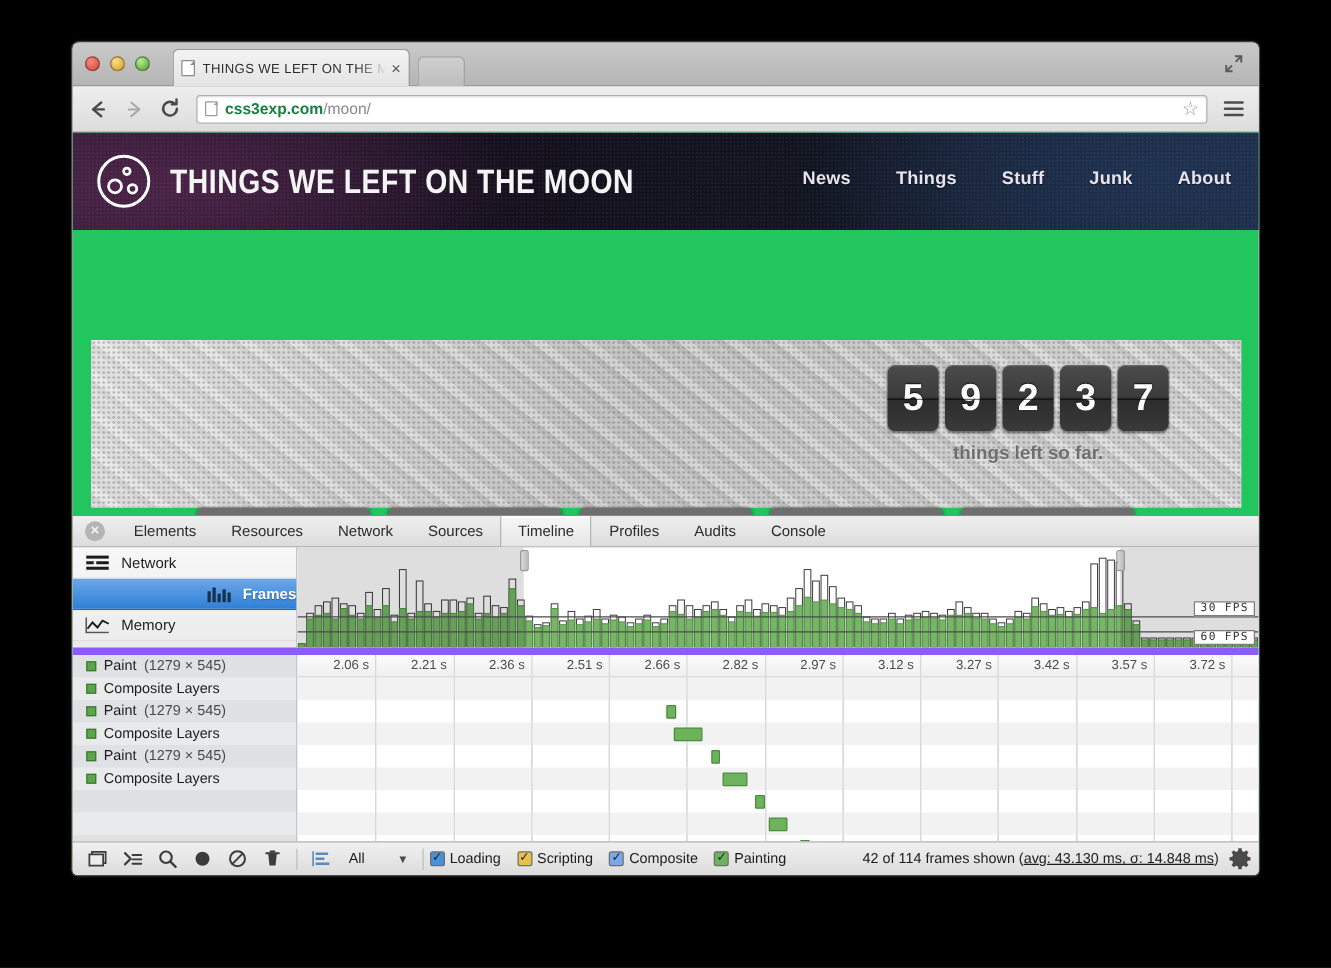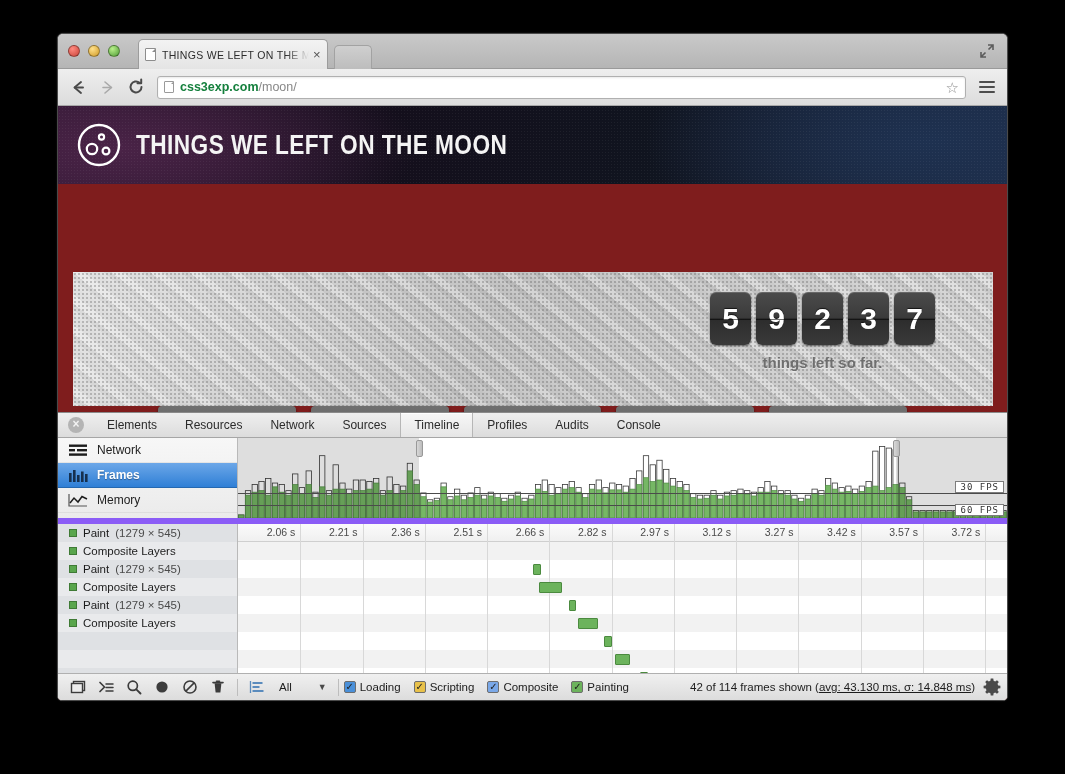--- a/index.html
+++ b/index.html
@@ -119,21 +119,21 @@
   #urltext b { color: #15803d; font-weight: 700; }
   #star { flex: 0 0 auto; color: #909090; font-size: 15px; line-height: 1; }
   #menubtn { width: 20px; display: flex; flex-direction: column; gap: 3px; padding: 0 2px; }
   #menubtn span { display:block; height: 2px; background: #4d4d4d; border-radius:1px; }
 
   
   #viewport {
     position: relative;
     height: 594px;
     overflow: hidden;
-    background: #7f1d1d;
+    background: #22c55e;
   }
 
   
   #siteheader {
     height: 78px; position: relative;
     background:
       radial-gradient(ellipse 420px 140px at 6% 55%, #4a2347 0%, rgba(74,35,71,0) 72%),
       radial-gradient(ellipse 380px 160px at 92% 45%, #1e3150 0%, rgba(30,49,80,0) 75%),
       linear-gradient(to right, #2d1730 0%, #140f1c 35%, #10141f 62%, #1d2b46 100%);
   }
@@ -264,20 +264,21 @@
     height: 25px; display: flex; align-items: center;
     padding-left: 10px; gap: 9px;
     font-size: 12px; color: #222;
     border-bottom: 1px solid rgba(0,0,0,.06);
   }
   .sb-item.active {
     background: linear-gradient(to bottom,#6ca7e8,#2f7fd6);
     color: #fff; font-weight: 700;
     border-bottom-color: #2468b0;
     text-shadow: 0 1px 1px rgba(0,0,0,.35);
+    justify-content: flex-end;
   }
   .sb-icon { width: 20px; height: 14px; flex: 0 0 auto; display:flex; align-items:flex-end; }
 
   #dt-graph { flex: 1 1 auto; position: relative; background: #fff; overflow: hidden; }
   #graph-dim-left, #graph-dim-right {
     position: absolute; top: 0; bottom: 0;
     background: rgba(0,0,0,.13);
   }
   .fps-label {
     position: absolute; right: 3px;
@@ -419,20 +420,27 @@
       <div id="siteheader">
         <div id="brand">
           <svg id="moonlogo" viewBox="0 0 46 46">
             <circle cx="23" cy="23" r="20" fill="none" stroke="#fff" stroke-width="2.4"></circle>
             <circle cx="16" cy="27" r="5.2" fill="none" stroke="#fff" stroke-width="2.2"></circle>
             <circle cx="30" cy="29" r="3.4" fill="none" stroke="#fff" stroke-width="2.2"></circle>
             <circle cx="25.5" cy="15" r="2.6" fill="none" stroke="#fff" stroke-width="2.2"></circle>
           </svg>
           <div id="sitetitle">THINGS WE LEFT ON THE MOON</div>
         </div>
+        <nav id="sitenav">
+          <a href="#">News</a>
+          <a href="#">Things</a>
+          <a href="#">Stuff</a>
+          <a href="#">Junk</a>
+          <a href="#">About</a>
+        </nav>
       </div>
 
       <div id="hero">
         <div id="counterwrap">
           <div id="counter">
             <div class="digit">5</div>
             <div class="digit">9</div>
             <div class="digit">2</div>
             <div class="digit">3</div>
             <div class="digit">7</div>

